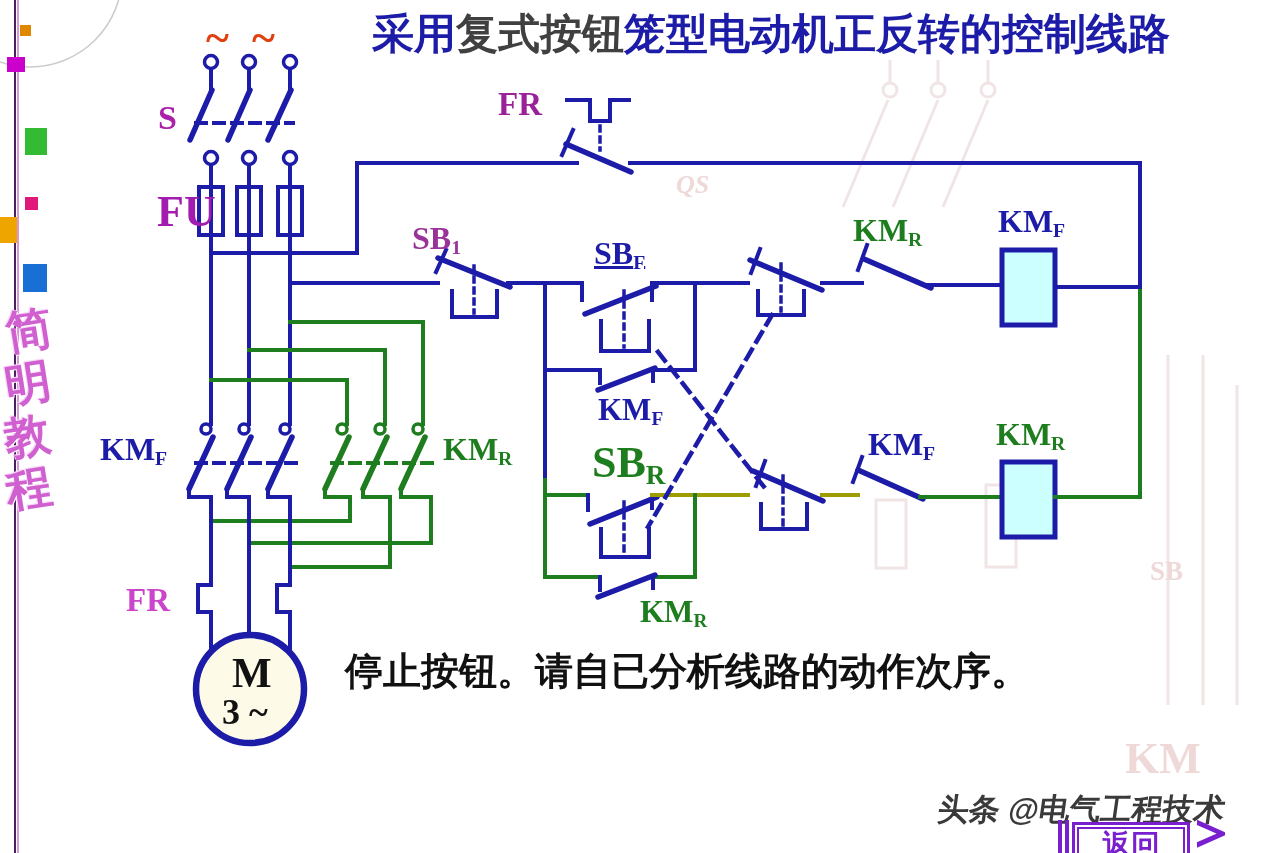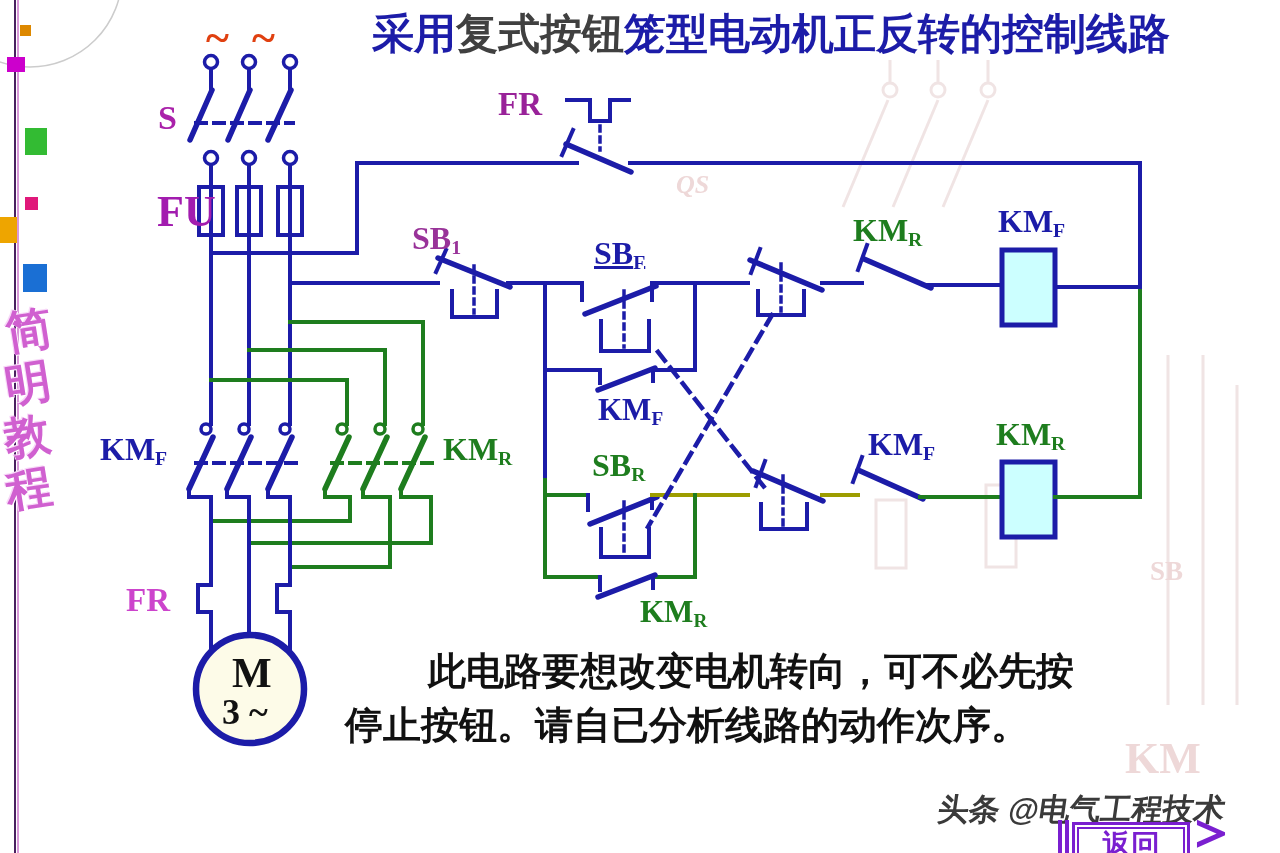--- a/index.html
+++ b/index.html
@@ -232,21 +232,21 @@
   <div class="lbl purple" style="left:158px;top:101px;font-size:34px;color:#aa22aa;">S</div>
   <div class="lbl purple" style="left:143px;top:190px;font-size:44px;color:#a21caf;margin-left:14px;">FU</div>
   <div class="lbl purple" style="left:498px;top:88px;font-size:33px;color:#992299;">FR</div>
 
   <div class="lbl purple" style="left:412px;top:222px;font-size:32px;">
     <span>SB</span><span class="sub">1</span></div>
   <div class="lbl blue" style="left:594px;top:237px;font-size:32px;text-decoration:underline;">
     <span>SB</span><span class="sub">F</span></div>
   <div class="lbl blue" style="left:598px;top:394px;font-size:31px;">
     <span>KM</span><span class="sub">F</span></div>
-  <div class="lbl green" style="left:592px;top:441px;font-size:32px;margin-top:8px;">
+  <div class="lbl green" style="left:592px;top:441px;font-size:44px;">
     <span>SB</span><span class="sub">R</span></div>
   <div class="lbl green" style="left:640px;top:596px;font-size:31px;">
     <span>KM</span><span class="sub">R</span></div>
   <div class="lbl green" style="left:853px;top:214px;font-size:32px;">
     <span>KM</span><span class="sub">R</span></div>
   <div class="lbl blue" style="left:998px;top:205px;font-size:32px;">
     <span>KM</span><span class="sub">F</span></div>
   <div class="lbl blue" style="left:868px;top:428px;font-size:32px;">
     <span>KM</span><span class="sub">F</span></div>
   <div class="lbl green" style="left:996px;top:418px;font-size:32px;">
@@ -254,21 +254,20 @@
   <div class="lbl blue" style="left:100px;top:433px;font-size:32px;">
     <span>KM</span><span class="sub">F</span></div>
   <div class="lbl green" style="left:443px;top:433px;font-size:32px;">
     <span>KM</span><span class="sub">R</span></div>
   <div class="lbl magenta" style="left:126px;top:584px;font-size:33px;">FR</div>
 
   <div class="lbl" style="left:232px;top:652px;font-size:42px;color:#111;">M</div>
   <div class="lbl" style="left:222px;top:694px;font-size:36px;color:#111;">3 ~</div>
 
   <div id="note">
-    <div class="l1">此电路要想改变电机转向，可不必先按</div>
     <div class="l2">停止按钮。请自已分析线路的动作次序。</div>
   </div>
 
   <div class="sidebar-line1"></div>
   <div class="sidebar-line2"></div>
   <div class="sq" style="left:20px;top:25px;width:11px;height:11px;background:#dd8800;"></div>
   <div class="sq" style="left:7px;top:57px;width:18px;height:15px;background:#cc00cc;"></div>
   <div class="sq" style="left:25px;top:128px;width:22px;height:27px;background:#33bb33;"></div>
   <div class="sq" style="left:25px;top:197px;width:13px;height:13px;background:#e0187a;"></div>
   <div class="sq" style="left:0px;top:217px;width:17px;height:26px;background:#eea500;"></div>

